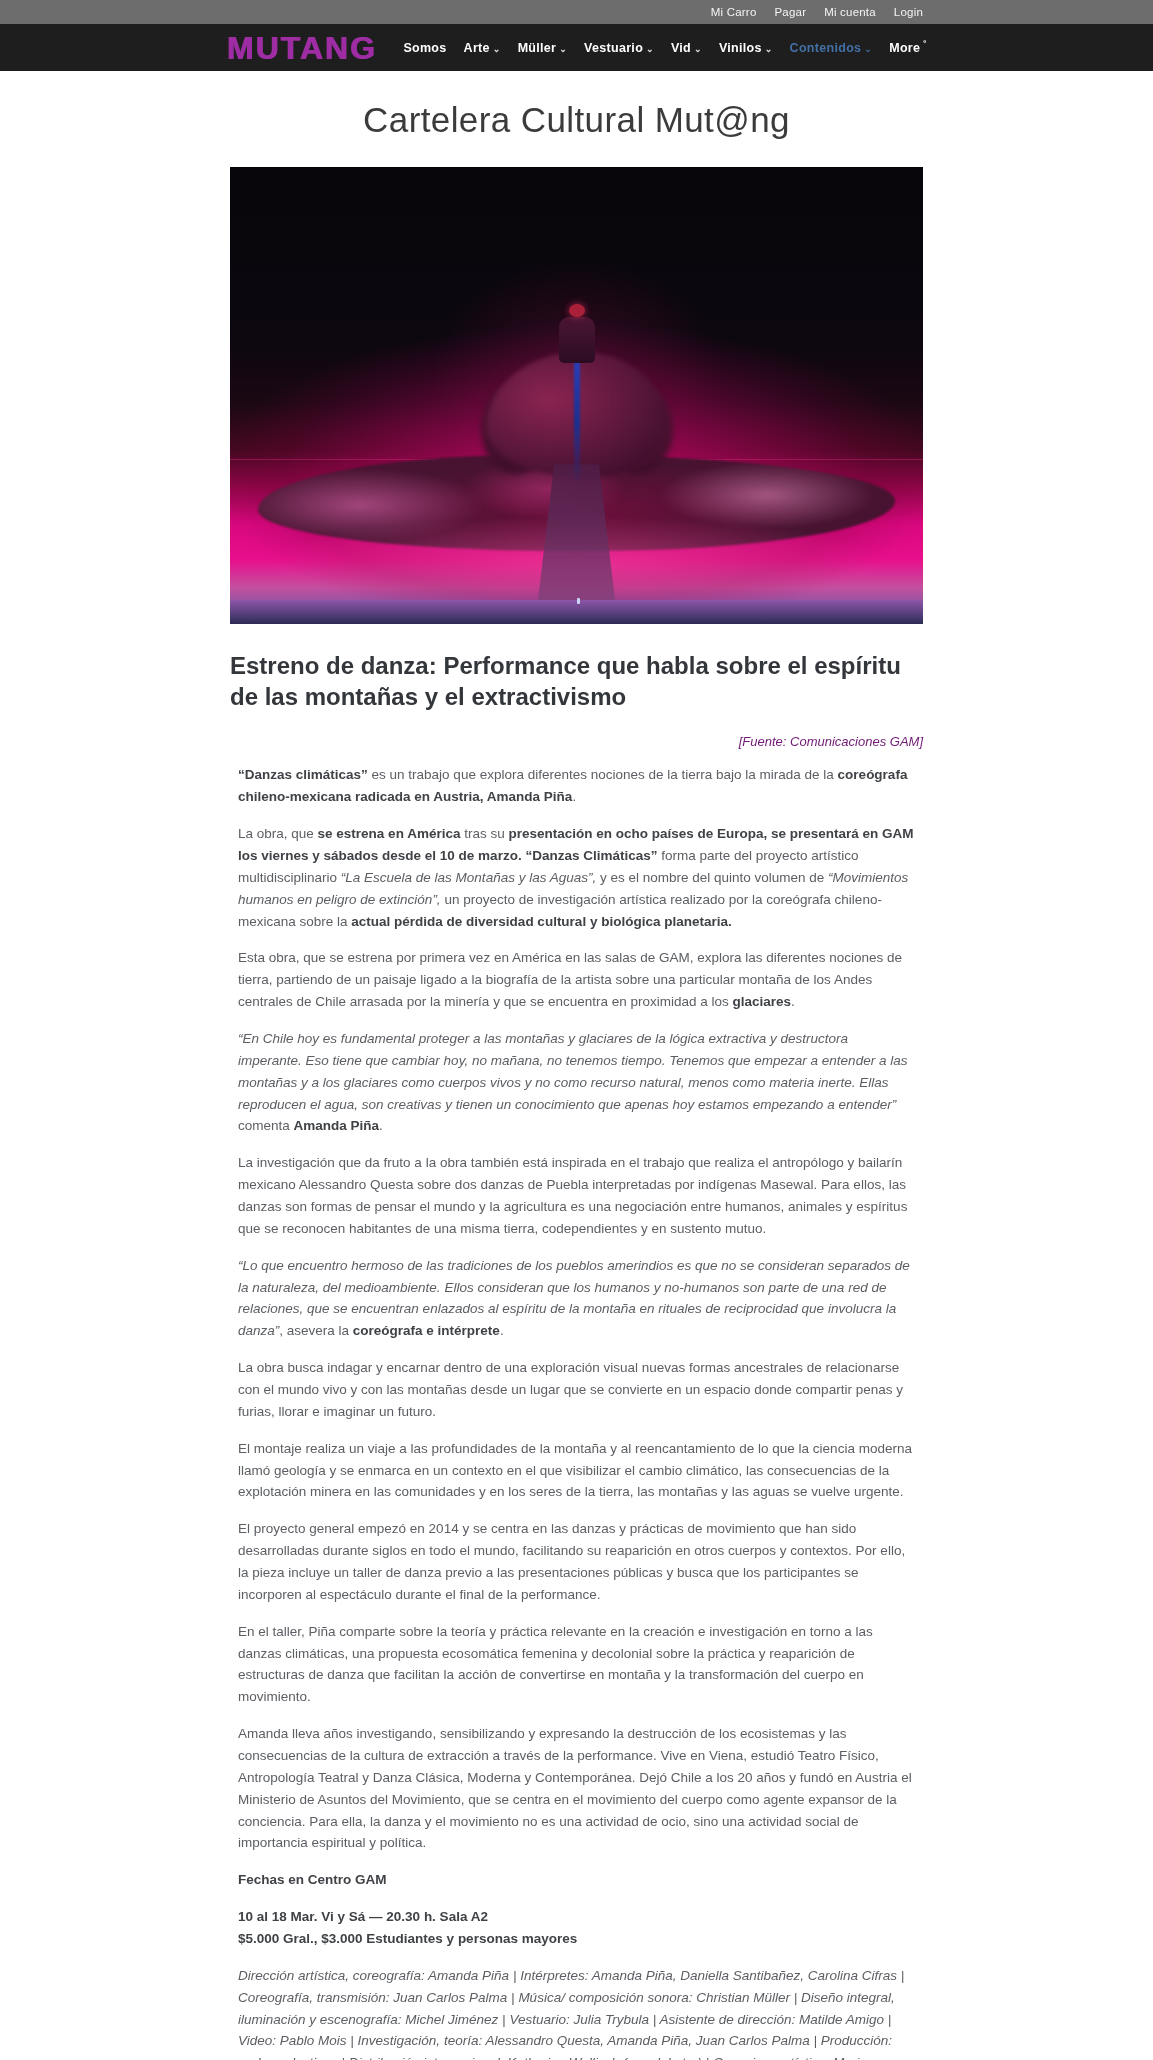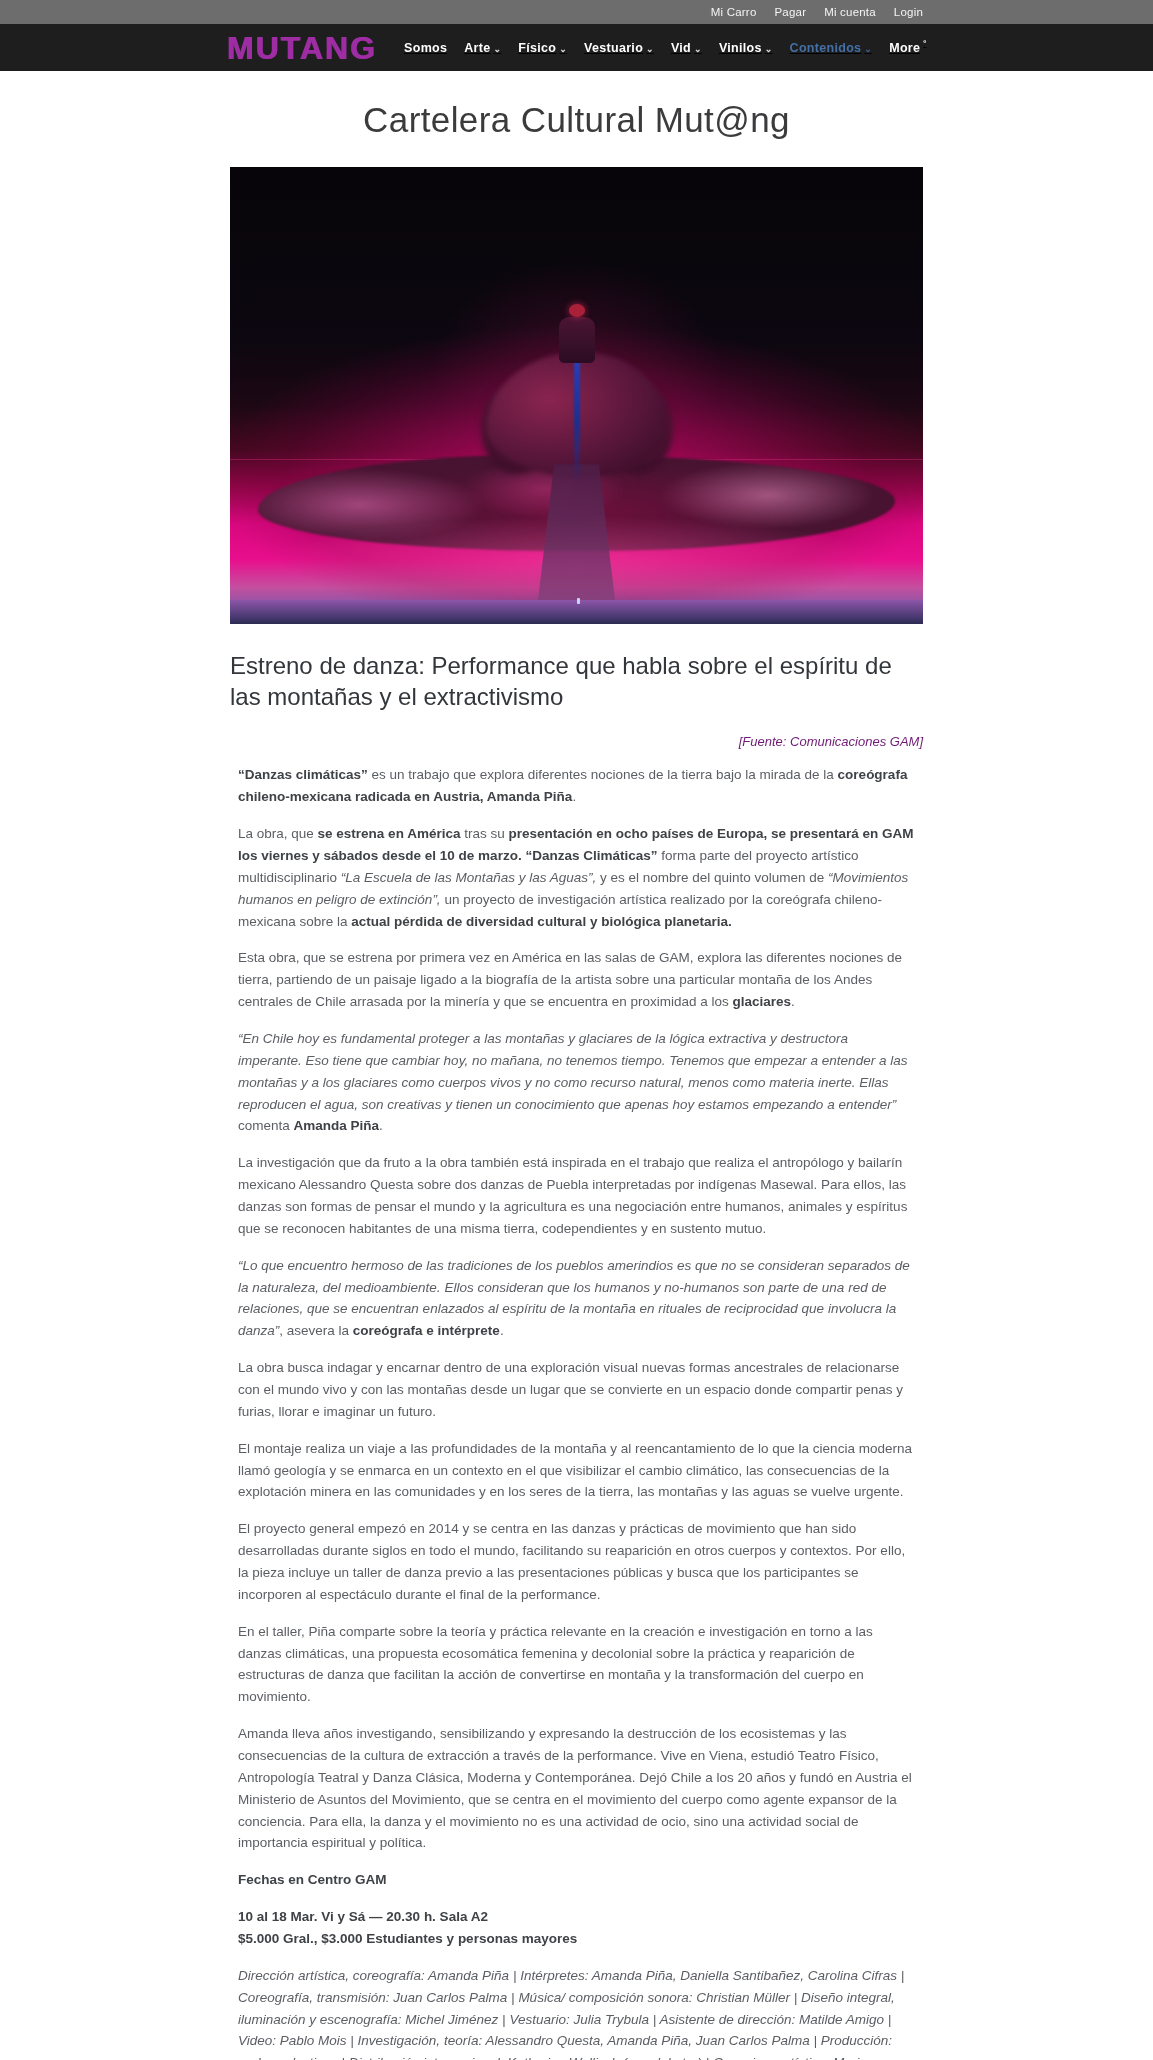--- a/index.html
+++ b/index.html
@@ -9,21 +9,21 @@
   }
   
   .topbar{height:24px;background:#6d6d6d;}
   .topbar-inner{width:693px;margin:0 auto;height:100%;display:flex;justify-content:flex-end;align-items:center;gap:18px;}
   .topbar-link{color:#f4f4f4;font-size:11.5px;letter-spacing:.2px;cursor:pointer;text-decoration:none;}
   
   .nav{height:47px;background:#1e1e1e;}
   .nav-inner{width:700px;margin:0 auto;height:100%;display:flex;align-items:center;justify-content:space-between;}
   .logo{font-size:32px;font-weight:800;color:#9e2da4;letter-spacing:2px;line-height:1;cursor:pointer;
         text-shadow:1px 0 0 #9e2da4;}
-  .nav-menu{display:flex;align-items:center;gap:17px;text-decoration:underline;}
+  .nav-menu{display:flex;align-items:center;gap:17px;}
   .nav-item{color:#ffffff;font-size:12.5px;font-weight:700;letter-spacing:.3px;cursor:pointer;text-decoration:none;display:flex;align-items:flex-start;gap:3px;}
   .nav-item.active{color:#4470a6;}
   .chev{font-size:9px;opacity:.85;margin-top:3px;}
   .sup{font-size:8px;margin-top:-2px;opacity:.9;}
   
   .page-title{width:693px;margin:28px auto 0;text-align:center;font-size:35px;font-weight:400;
               color:#3b3b3d;letter-spacing:.4px;line-height:1.2;}
   .content{width:693px;margin:0 auto;}
   
   .figure{margin-top:26px;height:457px;position:relative;overflow:hidden;background:#0b0710;}
@@ -55,21 +55,21 @@
   .ruffle-l{left:-6px;top:80px;width:70px;height:90px;border-radius:50%;
             background:radial-gradient(circle at 60% 40%,#6d1c42,#3a0d28 80%);filter:blur(3px);}
   .ruffle-r{right:-6px;top:80px;width:70px;height:90px;border-radius:50%;
             background:radial-gradient(circle at 40% 40%,#6d1c42,#3a0d28 80%);filter:blur(3px);}
   .skirt{left:50%;top:160px;width:86px;height:145px;transform:translateX(-50%);
          clip-path:polygon(24% 0,76% 0,96% 100%,4% 100%);
          background:linear-gradient(180deg,#4e1d46,rgba(128,70,125,.8));opacity:.9;filter:blur(1px);}
   .bottom-band{left:0;right:0;bottom:0;height:24px;background:linear-gradient(180deg,#8d55a8,#4a3a72 70%,#2c2a52);}
   .speck{left:50%;bottom:20px;width:3px;height:6px;background:#cfe3ff;opacity:.9;border-radius:1px;}
   
-  .headline{font-size:24px;font-weight:400;color:#33363a;line-height:1.3;margin:26px 0 0;}
+  .headline{font-size:24px;font-weight:700;color:#33363a;line-height:1.3;margin:26px 0 0;}
   .source{text-align:right;font-style:italic;font-size:13px;color:#701a75;margin-top:22px;}
   .para{font-size:13.5px;color:#5b5e63;line-height:1.62;margin:15px 8px 0;}
   .para .b{font-weight:700;color:#3f4246;}
   .para .i{font-style:italic;}
 </style>
 </head>
 <body>
 
 <div class="topbar">
   <div class="topbar-inner">
@@ -85,21 +85,21 @@
     <div class="logo">MUTANG</div>
     <div class="nav-menu">
         <a class="nav-item">
           <span>Somos</span>
         </a>
         <a class="nav-item">
           <span>Arte</span>
           <span class="chev">⌄</span>
         </a>
         <a class="nav-item">
-          <span>Físico</span>
+          <span>Müller</span>
           <span class="chev">⌄</span>
         </a>
         <a class="nav-item">
           <span>Vestuario</span>
           <span class="chev">⌄</span>
         </a>
         <a class="nav-item">
           <span>Vid</span>
           <span class="chev">⌄</span>
         </a>

